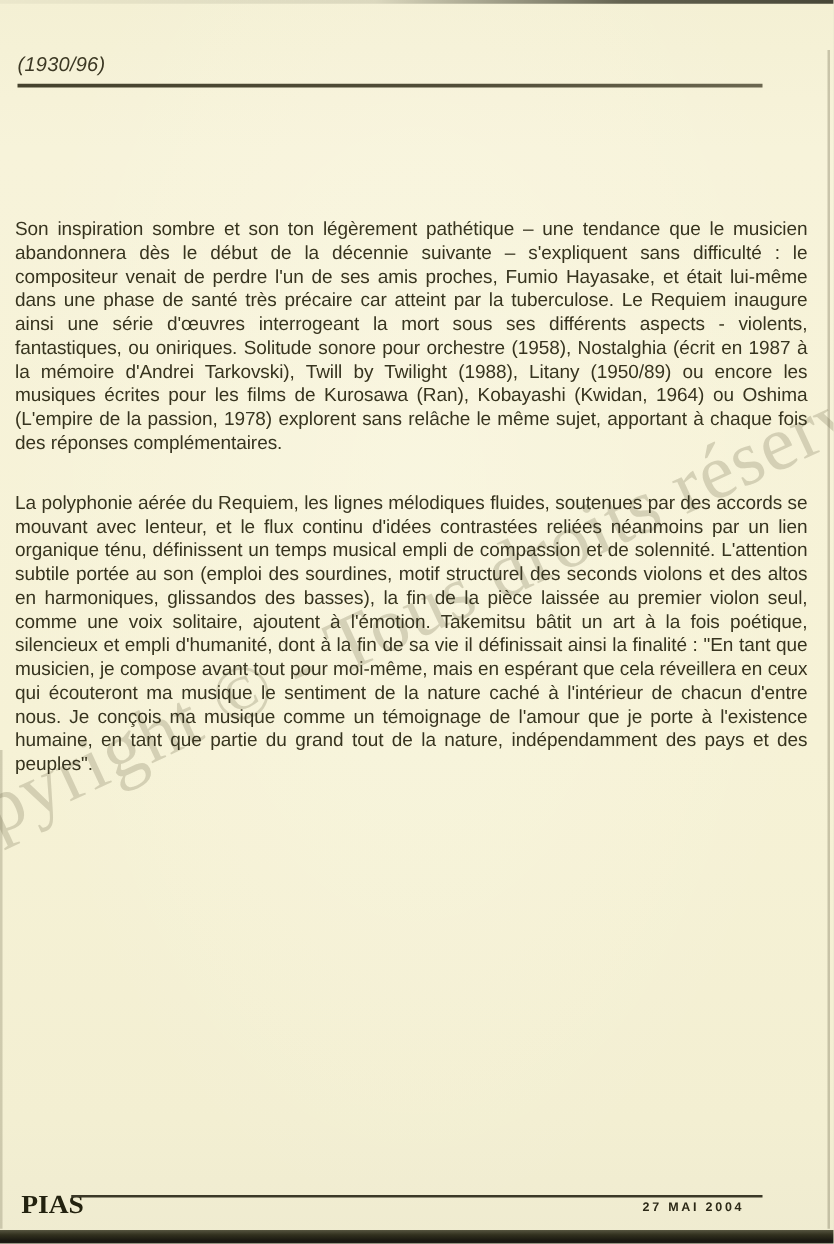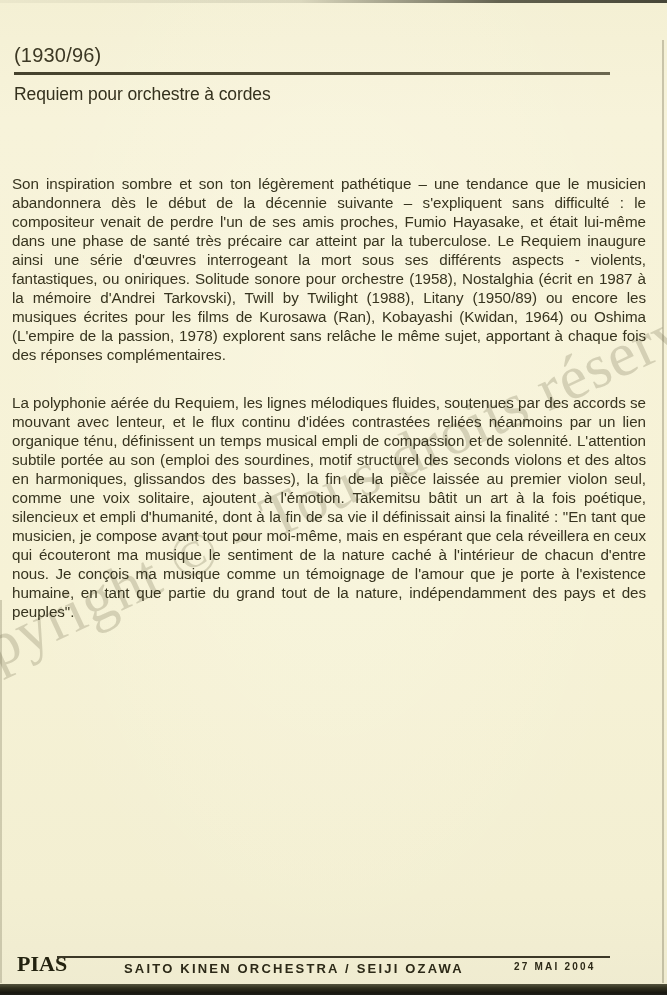--- a/index.html
+++ b/index.html
@@ -37,21 +37,21 @@
   }
   
   .header {
     position: absolute; top: 44px; left: 14px; width: 596px;
   }
   .title-row { display: flex; align-items: baseline; gap: 9px; }
   .composer {
     font-size: 20px; font-weight: bold; letter-spacing: -0.2px; color: #2b2815;
   }
   .dates {
-    font-size: 20px; color: #3c3824; letter-spacing: 0.2px;
+    font-size: 16px; color: #3c3824; letter-spacing: 0.2px; font-style: italic;
   }
   .title-rule {
     margin-top: 5px; height: 2.5px; width: 100%;
     background: linear-gradient(90deg, #45422d 0%, #514d38 60%, #6b6750 100%);
   }
   .work-title {
     position: absolute; top: 84px; left: 14px;
     font-size: 17.5px; color: #34311d; letter-spacing: -0.1px;
   }
   
@@ -105,29 +105,27 @@
     <text transform="translate(-70,700) rotate(-25)">Copyright © - Tous droits réservés</text>
   </svg>
 
   <div class="header">
     <div class="title-row">
       <span class="dates">(1930/96)</span>
     </div>
     <div class="title-rule"></div>
   </div>
 
-  <div class="work-title">Requiem pour orchestre à cordes</div>
 
   <div class="body-text">
     <p>Son inspiration sombre et son ton légèrement pathétique – une tendance que le musicien abandonnera dès le début de la décennie suivante – s'expliquent sans difficulté : le compositeur venait de perdre l'un de ses amis proches, Fumio Hayasake, et était lui-même dans une phase de santé très précaire car atteint par la tuberculose. Le Requiem inaugure ainsi une série d'œuvres interrogeant la mort sous ses différents aspects - violents, fantastiques, ou oniriques. Solitude sonore pour orchestre (1958), Nostalghia (écrit en 1987 à la mémoire d'Andrei Tarkovski), Twill by Twilight (1988), Litany (1950/89) ou encore les musiques écrites pour les films de Kurosawa (Ran), Kobayashi (Kwidan, 1964) ou Oshima (L'empire de la passion, 1978) explorent sans relâche le même sujet, apportant à chaque fois des réponses complémentaires.</p>
     <p>La polyphonie aérée du Requiem, les lignes mélodiques fluides, soutenues par des accords se mouvant avec lenteur, et le flux continu d'idées contrastées reliées néanmoins par un lien organique ténu, définissent un temps musical empli de compassion et de solennité. L'attention subtile portée au son (emploi des sourdines, motif structurel des seconds violons et des altos en harmoniques, glissandos des basses), la fin de la pièce laissée au premier violon seul, comme une voix solitaire, ajoutent à l'émotion. Takemitsu bâtit un art à la fois poétique, silencieux et empli d'humanité, dont à la fin de sa vie il définissait ainsi la finalité : "En tant que musicien, je compose avant tout pour moi-même, mais en espérant que cela réveillera en ceux qui écouteront ma musique le sentiment de la nature caché à l'intérieur de chacun d'entre nous. Je conçois ma musique comme un témoignage de l'amour que je porte à l'existence humaine, en tant que partie du grand tout de la nature, indépendamment des pays et des peuples".</p>
   </div>
 
   <div class="footer-logo">PIAS</div>
   <div class="footer-rule"></div>
-  <div class="footer-ensemble">SAITO KINEN ORCHESTRA / SEIJI OZAWA</div>
   <div class="footer-date">27 MAI 2004</div>
 
   <div class="edge-right"></div>
   <div class="edge-left"></div>
   <div class="edge-bottom"></div>
 
 </div>
 
 </body></html>

